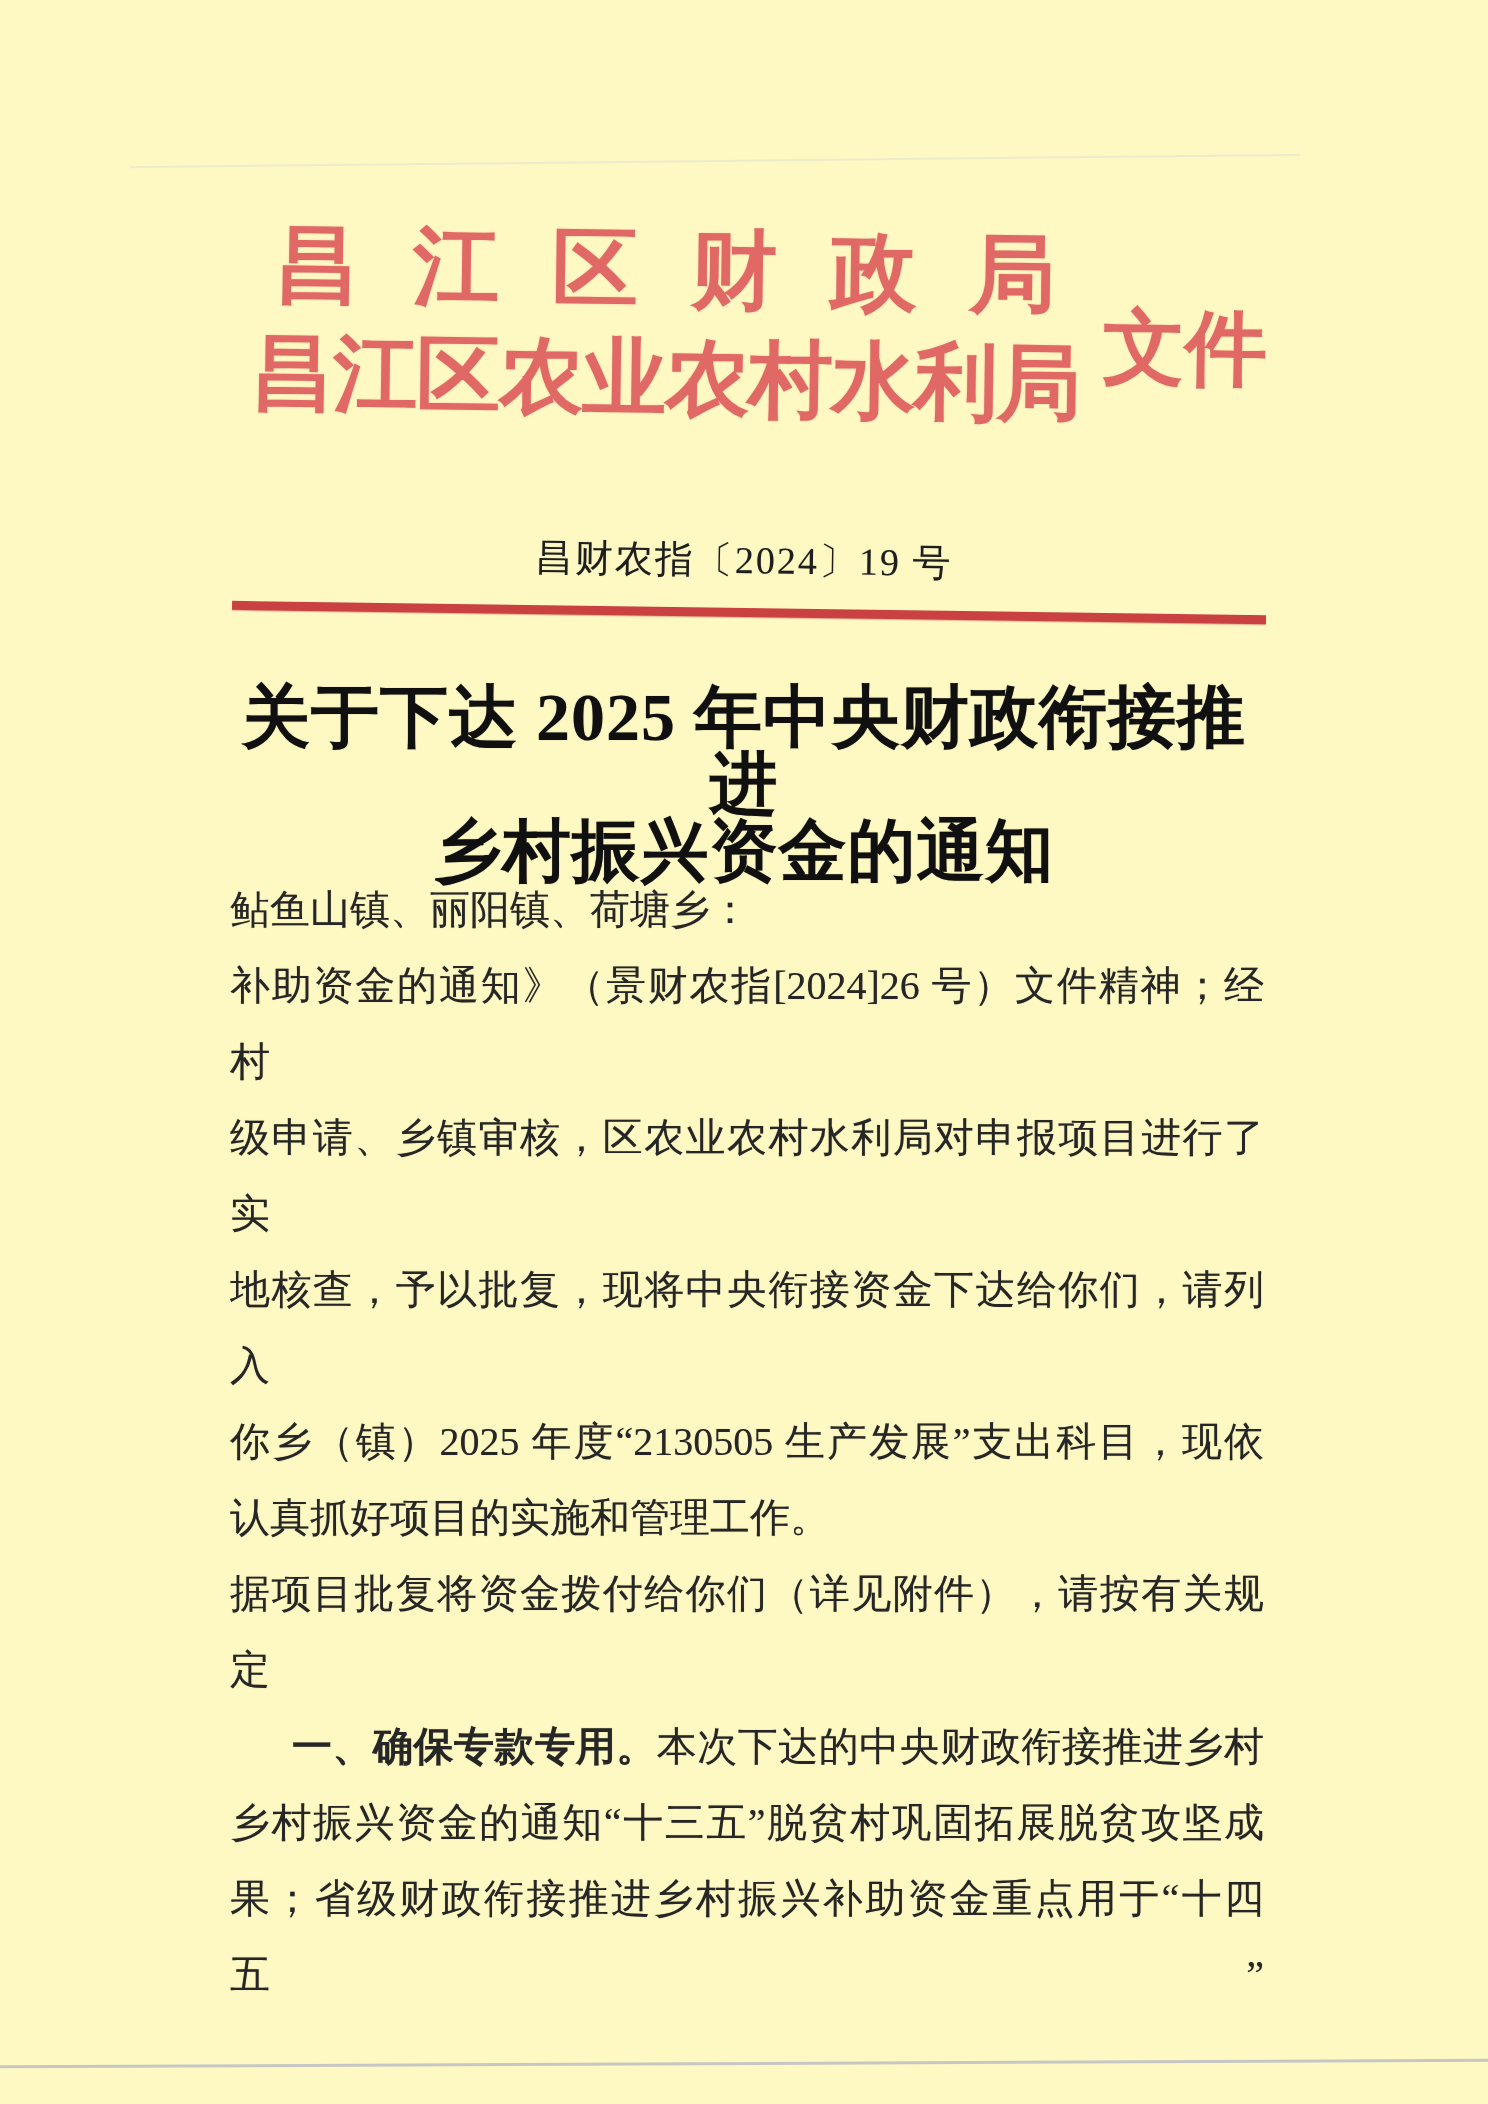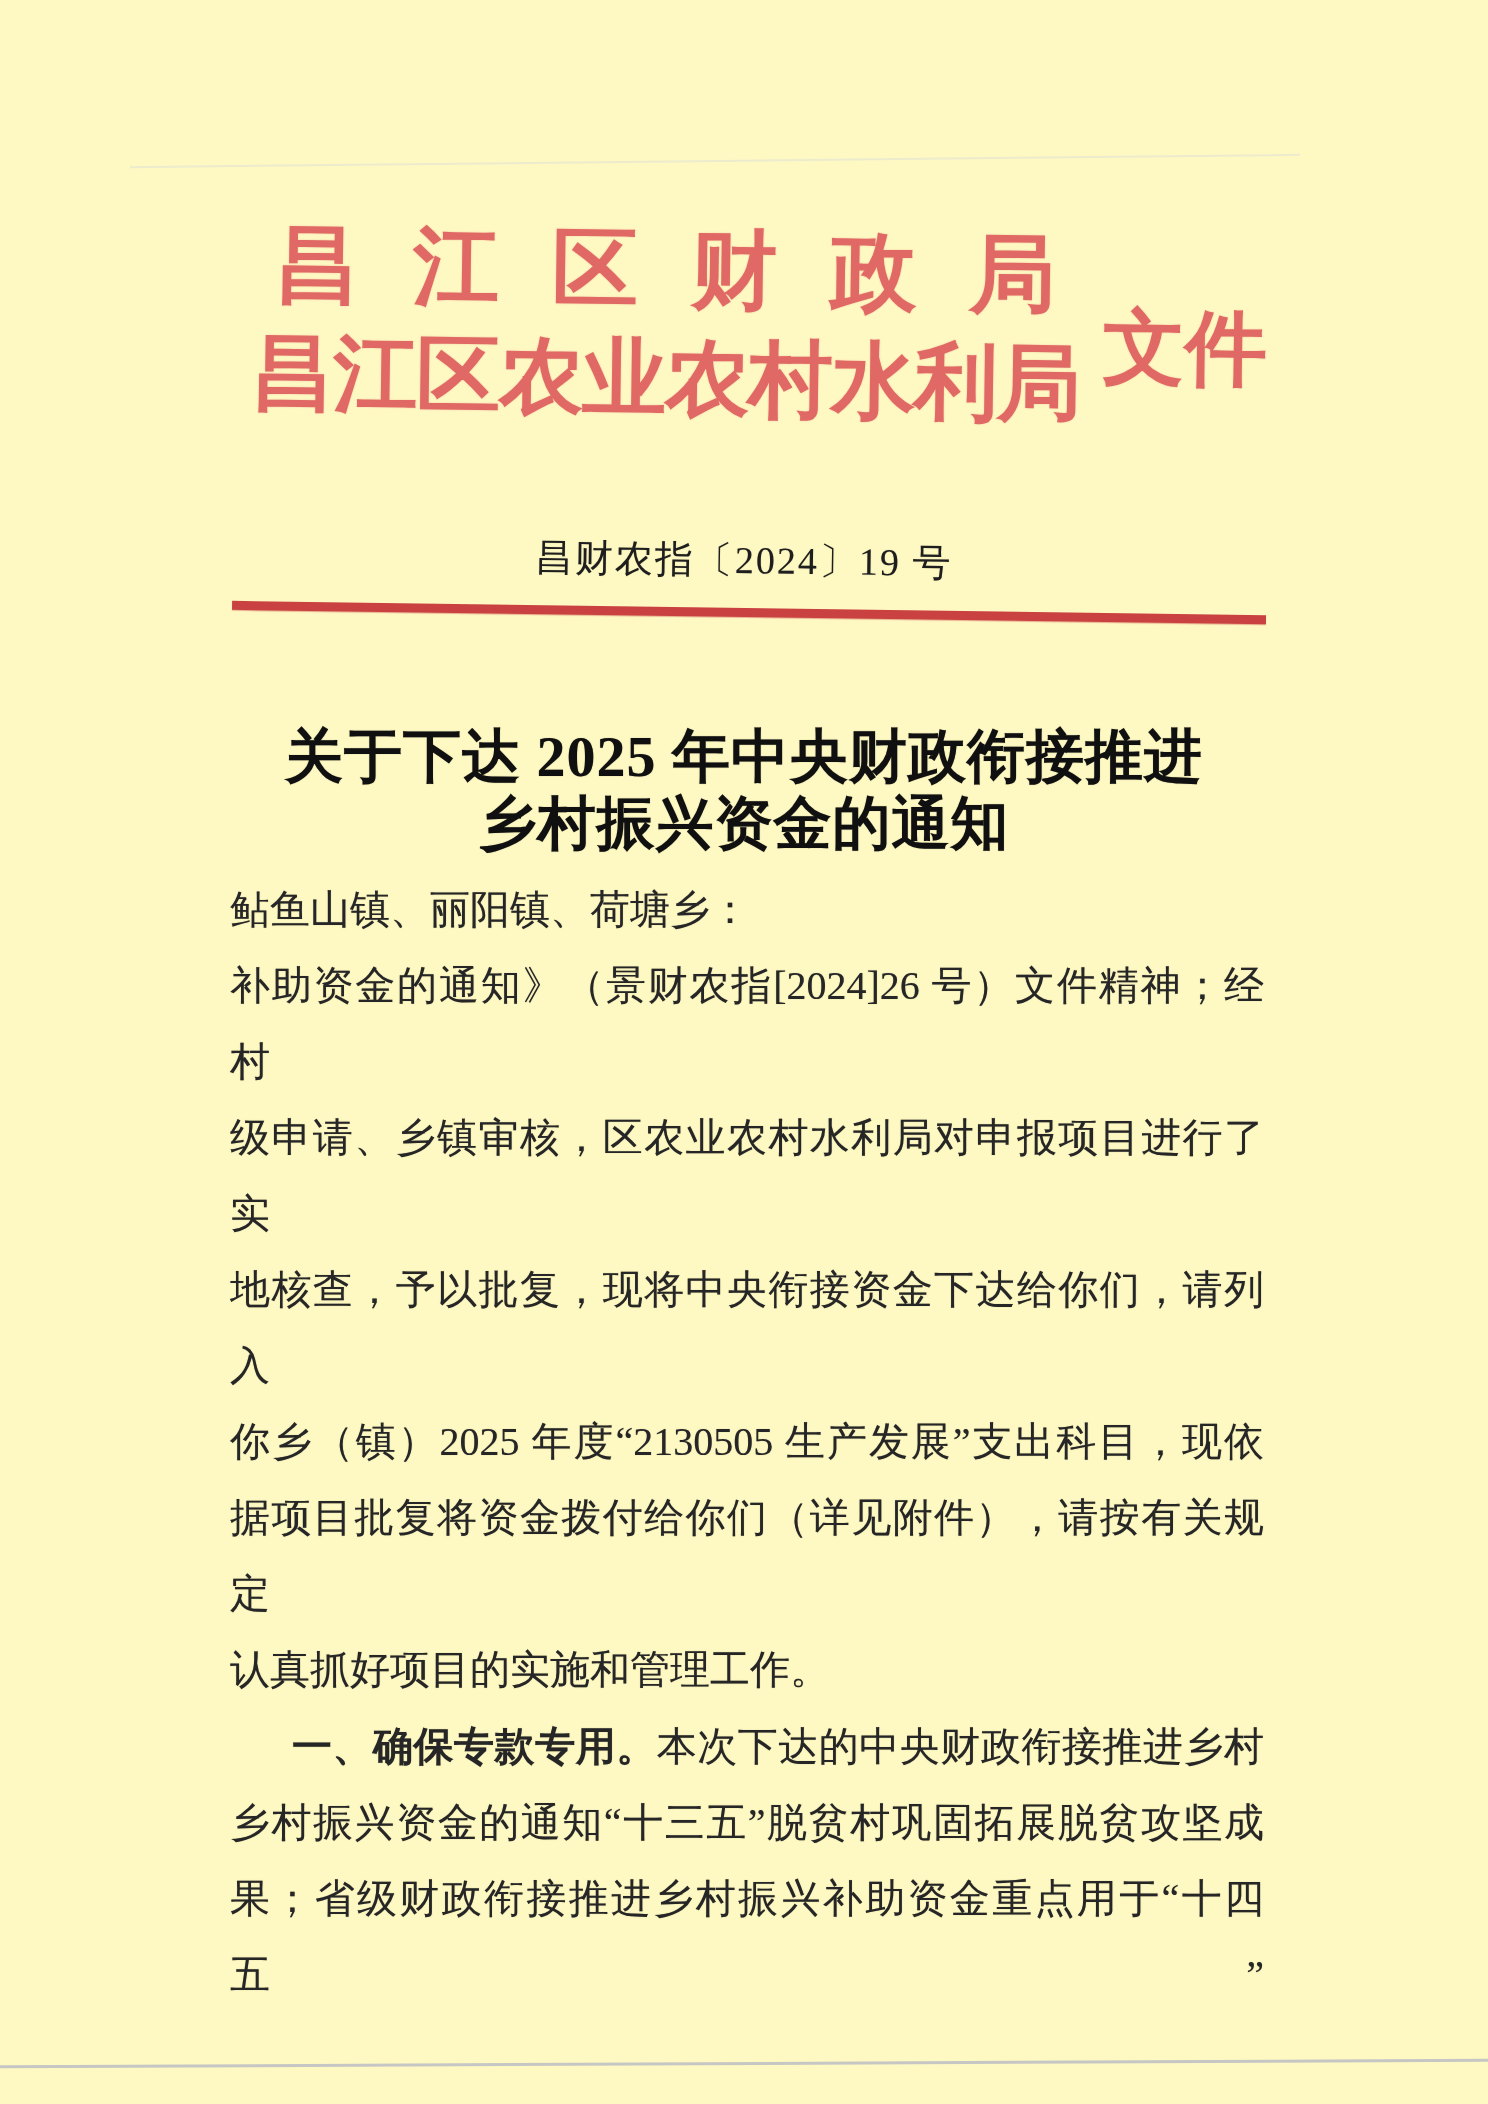--- a/index.html
+++ b/index.html
@@ -55,23 +55,22 @@
   }
   .redline{
     position:absolute;left:235px;top:608px;width:1034px;height:9px;
     background:var(--rule-red,#c94141);
     box-shadow:0 1px 1px rgba(201,65,65,.4);
   }
   
   .title{
     position:absolute;left:228px;top:684px;width:1032px;
     text-align:center;color:#101010;
-    font-size:58px;line-height:67px;font-weight:700;letter-spacing:1px;
+    font-size:68px;line-height:67px;font-weight:700;letter-spacing:1px;
     text-shadow:0 0 1px rgba(0,0,0,.45);
-    margin-top:39px;
   }
   
   .body{
     position:absolute;left:230px;top:872px;width:1034px;
     color:var(--ink,#262626);
     font-size:40px;line-height:76px;
     text-shadow:0 0 1px rgba(0,0,0,.35);
   }
   .bline{width:100%;}
   .j{text-align:justify;text-align-last:justify;text-justify:inter-character;}
@@ -101,22 +100,22 @@
     <div>乡村振兴资金的通知</div>
   </div>
 
   <div class="body">
     <div class="bline">鲇鱼山镇、丽阳镇、荷塘乡：</div>
 
     <div class="bline j">补助资金的通知》（景财农指[2024]26 号）文件精神；经村</div>
     <div class="bline j">级申请、乡镇审核，区农业农村水利局对申报项目进行了实</div>
     <div class="bline j">地核查，予以批复，现将中央衔接资金下达给你们，请列入</div>
     <div class="bline j">你乡（镇）2025 年度“2130505 生产发展”支出科目，现依</div>
+    <div class="bline">认真抓好项目的实施和管理工作。</div>
     <div class="bline j">据项目批复将资金拨付给你们（详见附件），请按有关规定</div>
-    <div class="bline">认真抓好项目的实施和管理工作。</div>
 
     <div class="bline j ind">
       <span class="blead">一、确保专款专用。</span><span>本次下达的中央财政衔接推进乡村</span>
     </div>
     <div class="bline j">乡村振兴资金的通知“十三五”脱贫村巩固拓展脱贫攻坚成</div>
     <div class="bline j">果；省级财政衔接推进乡村振兴补助资金重点用于“十四五”</div>
 
   </div>
 
   <div class="artifact-bottom"></div>

